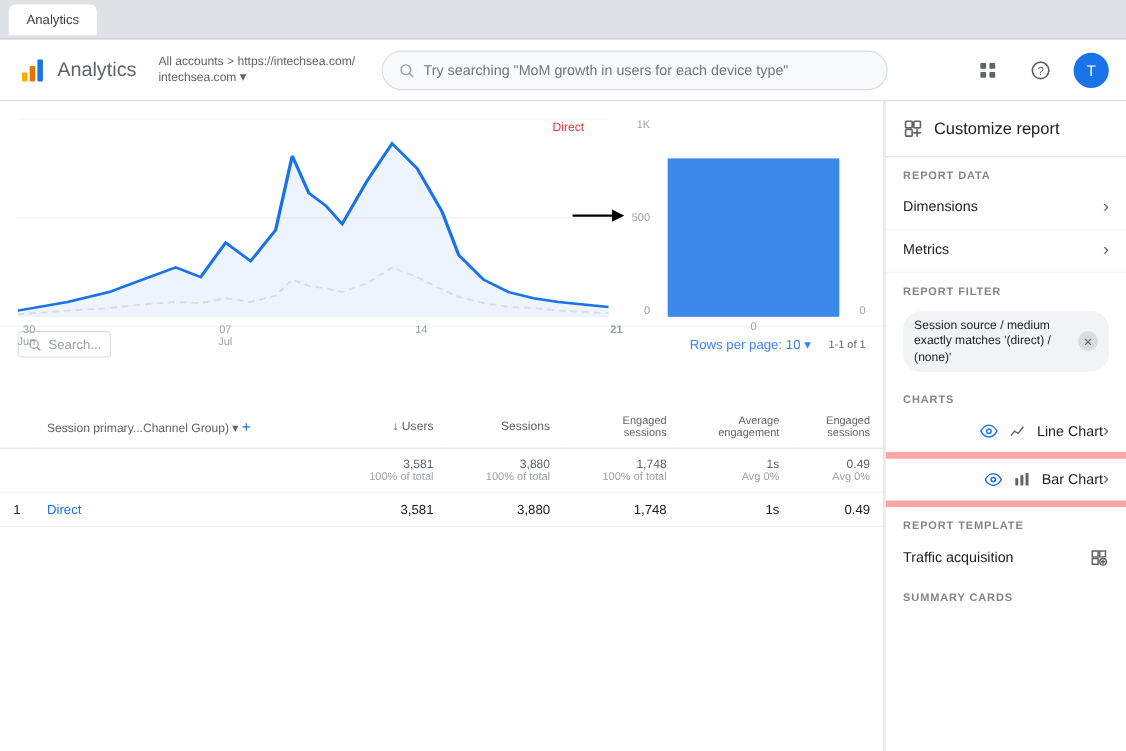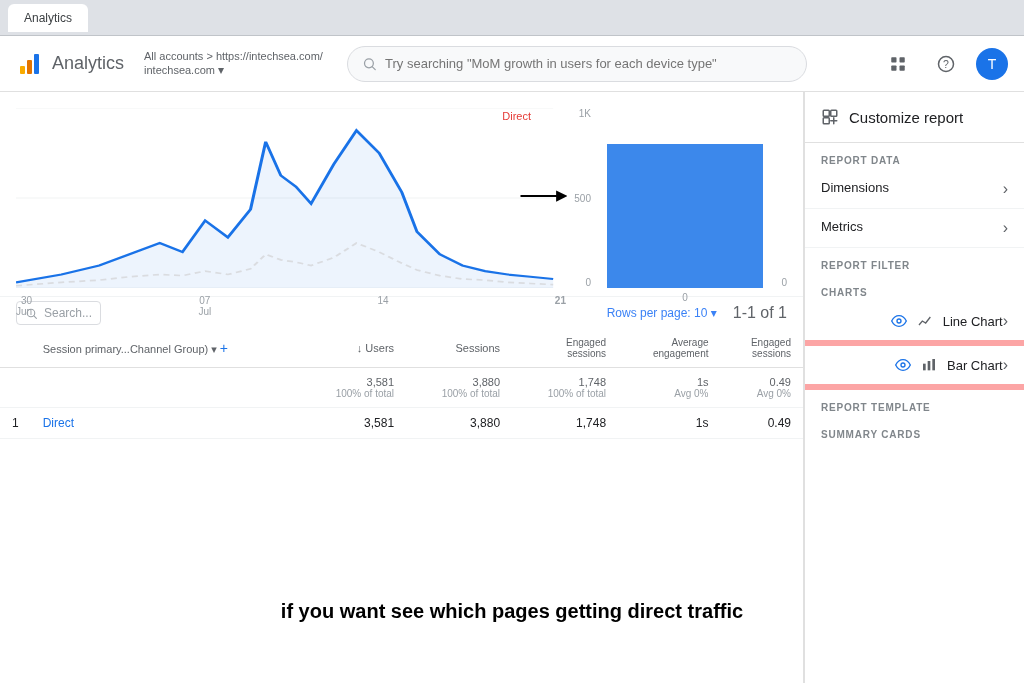--- a/index.html
+++ b/index.html
@@ -230,33 +230,34 @@
       padding: 4px 8px;
       font-size: 12px;
       color: #9aa0a6;
     }
     .rows-label {
       margin-left: auto;
       font-size: 12px;
       color: #3b82f6;
     }
     .page-count {
-      font-size: 16px;
+      font-size: 10px;
       color: #5f6368;
     }
 
     
     .data-table {
       flex: 1;
       overflow: auto;
     }
     table {
       width: 100%;
       border-collapse: collapse;
       font-size: 12px;
+      margin-top: 40px;
     }
     thead tr {
       border-bottom: 1px solid #e0e0e0;
     }
     thead th {
       padding: 8px 12px;
       font-weight: 500;
       color: #5f6368;
       text-align: right;
       white-space: nowrap;
@@ -616,21 +617,20 @@
             <td>3,581</td>
             <td>3,880</td>
             <td>1,748</td>
             <td>1s</td>
             <td>0.49</td>
           </tr>
         </tbody>
       </table>
     </div>
 
-    <div class="overlay-text">if you want see which pages getting direct traffic</div>
   </div>
 
   <div class="right-panel">
     <div class="panel-header">
       <svg width="18" height="18" viewBox="0 0 24 24" fill="none">
         <rect x="3" y="3" width="8" height="8" rx="1" stroke="#5f6368" stroke-width="2"></rect>
         <rect x="13" y="3" width="8" height="8" rx="1" stroke="#5f6368" stroke-width="2"></rect>
         <rect x="3" y="13" width="8" height="8" rx="1" stroke="#5f6368" stroke-width="2"></rect>
         <path d="M17 13v8M13 17h8" stroke="#5f6368" stroke-width="2" stroke-linecap="round"></path>
       </svg>
@@ -644,20 +644,26 @@
       <span class="chevron">›</span>
     </div>
 
     <div class="panel-row">
       <span class="panel-row-label">Metrics</span>
       <span class="chevron">›</span>
     </div>
 
     <div class="section-label">REPORT FILTER</div>
 
+    <div class="filter-section">
+      <div class="filter-tag">
+        <span style="font-size:11px;line-height:1.3;">Session source / medium exactly matches '(direct) / (none)'</span>
+        <div class="filter-close">×</div>
+      </div>
+    </div>
 
     <div class="section-label">CHARTS</div>
 
     <div class="chart-item">
       <div class="chart-item-left">
         <svg width="16" height="16" viewBox="0 0 24 24" fill="none">
           <path d="M1 12s4-8 11-8 11 8 11 8-4 8-11 8-11-8-11-8z" stroke="#1a73e8" stroke-width="2"></path>
           <circle cx="12" cy="12" r="3" stroke="#1a73e8" stroke-width="2"></circle>
         </svg>
         <svg width="16" height="16" viewBox="0 0 24 24" fill="none">
@@ -679,17 +685,24 @@
           <rect x="10" y="6" width="4" height="14" fill="#5f6368"></rect>
           <rect x="17" y="3" width="4" height="17" fill="#5f6368"></rect>
         </svg>
         <span class="chart-item-label">Bar Chart</span>
       </div>
       <span class="chevron">›</span>
     </div>
 
     <div class="section-label">REPORT TEMPLATE</div>
 
+    <div class="template-row">
+      <span class="template-label">Traffic acquisition</span>
+      <svg width="18" height="18" viewBox="0 0 24 24" fill="none">
+        <path d="M4 4h7v7H4zM13 4h7v7h-7zM4 13h7v7H4zM13 17a4 4 0 108 0 4 4 0 00-8 0z" stroke="#5f6368" stroke-width="1.8"></path>
+        <path d="M17 15v4M15 17h4" stroke="#5f6368" stroke-width="1.8" stroke-linecap="round"></path>
+      </svg>
+    </div>
 
     <div class="section-label">SUMMARY CARDS</div>
 
   </div>
 </div>
 
 </body></html>

